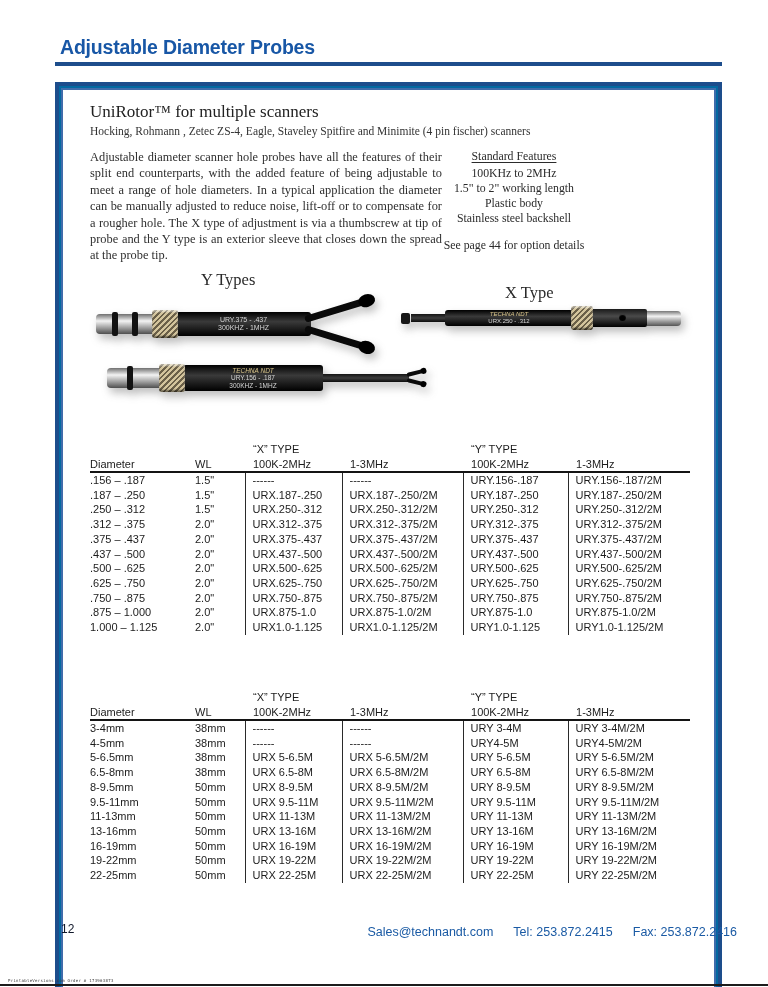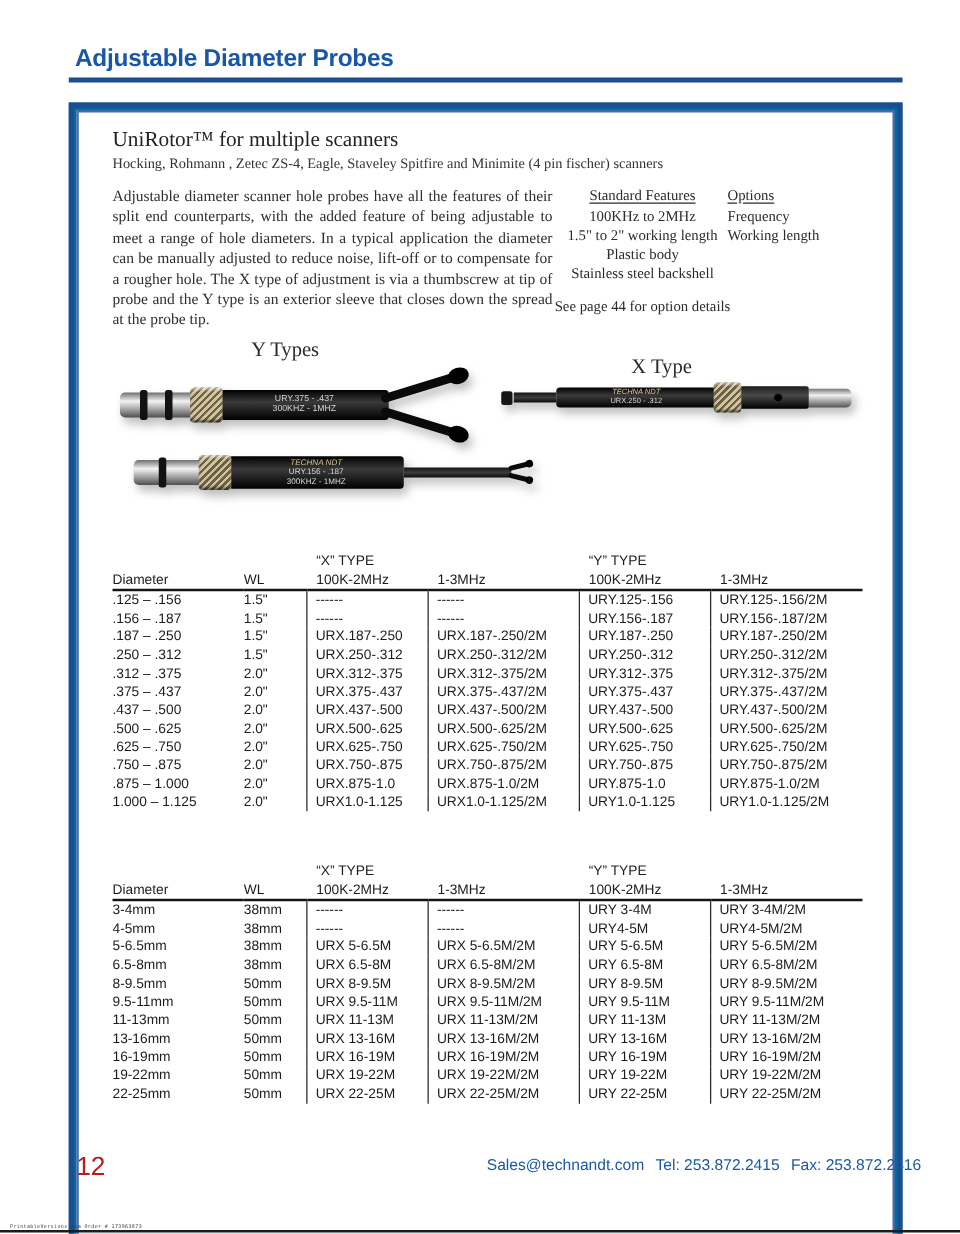--- a/index.html
+++ b/index.html
@@ -83,24 +83,24 @@
   .t1{top:352px;} .t2{top:600px;}
   col.c1{width:105px}col.c2{width:50px}col.c3{width:97px}col.c4{width:121px}col.c5{width:105px}col.c6{width:122px}
   table.spec th{font-weight:normal;text-align:left;padding:0;line-height:14.5px;}
   table.spec tr.cols th{border-bottom:2.5px solid #141414;}
   table.spec td{padding:0;line-height:14.7px;white-space:nowrap;overflow:hidden;}
   table.spec .sep{border-left:1.2px solid #2a2a2a;padding-left:7px;}
   table.spec .sep-h{padding-left:8px;}
 
   
   .page-number{position:absolute;left:61px;top:922px;font-family:"Liberation Sans",sans-serif;
-    font-size:21px;color:#b91c1c;}
+    font-size:12px;color:#0f172a;}
   .contact{position:absolute;right:31px;top:925px;font-family:"Liberation Sans",sans-serif;
     font-size:12.5px;color:#1a5aa4;}
-  .contact span{margin-left:9px;}
+  .contact span{margin-left:20px;}
   .micro-print{position:absolute;left:8px;top:978px;font-family:"DejaVu Sans Mono",monospace;
     font-size:4px;color:#3a3a3a;letter-spacing:.3px;}
   .scan-edge{position:absolute;left:0;top:984px;width:768px;height:2px;background:#1c1c1c;}
 </style>
 </head>
 <body>
 
 <div class="page-title">Adjustable Diameter Probes</div>
 <div class="title-rule"></div>
 
@@ -115,25 +115,20 @@
 
       <div class="features-col">
         <div class="col-heading">Standard Features</div>
         <div>100KHz to 2MHz</div>
         <div>1.5" to 2" working length</div>
         <div>Plastic body</div>
         <div>Stainless steel backshell</div>
         <div class="feat-note">See page 44 for option details</div>
       </div>
 
-      <div class="options-col">
-        <div class="col-heading">Options</div>
-        <div>Frequency</div>
-        <div>Working length</div>
-      </div>
     </div>
 
     <div class="figures">
       <div class="fig-label y-label">Y Types</div>
       <div class="fig-label x-label">X Type</div>
 
       <div class="probe probe-y1">
         <div class="connector">
           <div class="ring" style="left:16px"></div>
           <div class="ring" style="left:36px"></div>
@@ -200,28 +195,20 @@
           <th>Diameter</th>
           <th>WL</th>
           <th class="sep-h">100K-2MHz</th>
           <th class="sep-h">1-3MHz</th>
           <th class="sep-h">100K-2MHz</th>
           <th class="sep-h">1-3MHz</th>
         </tr>
       </thead>
       <tbody>
           <tr>
-            <td>.125 – .156</td>
-            <td>1.5"</td>
-            <td class="sep">------</td>
-            <td class="sep">------</td>
-            <td class="sep">URY.125-.156</td>
-            <td class="sep">URY.125-.156/2M</td>
-          </tr>
-          <tr>
             <td>.156 – .187</td>
             <td>1.5"</td>
             <td class="sep">------</td>
             <td class="sep">------</td>
             <td class="sep">URY.156-.187</td>
             <td class="sep">URY.156-.187/2M</td>
           </tr>
           <tr>
             <td>.187 – .250</td>
             <td>1.5"</td>

